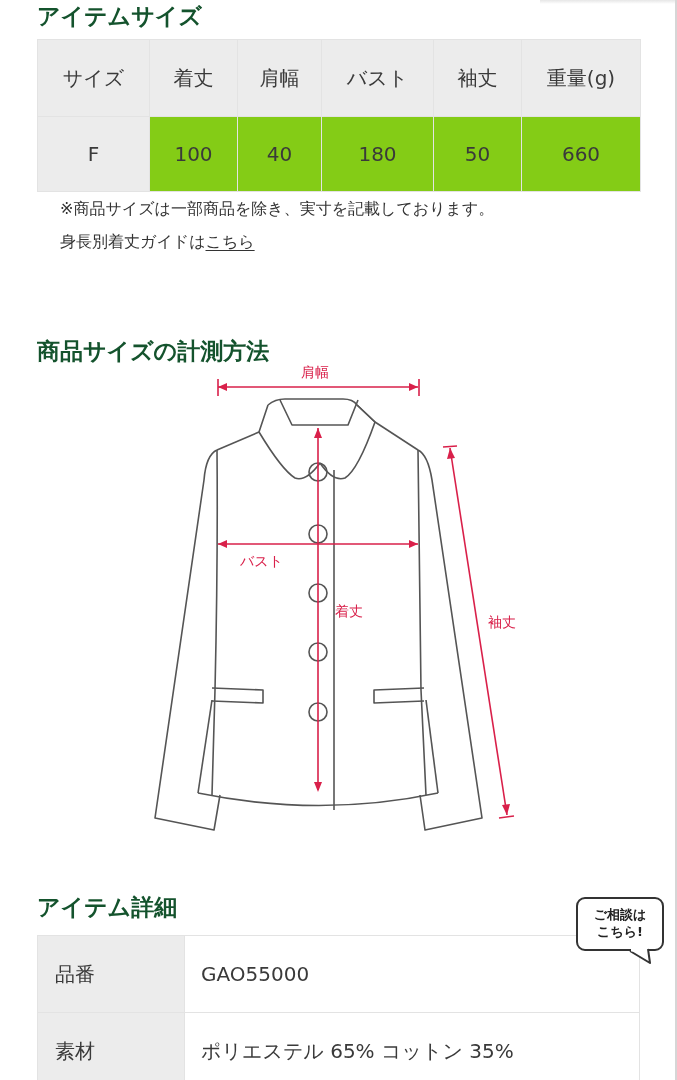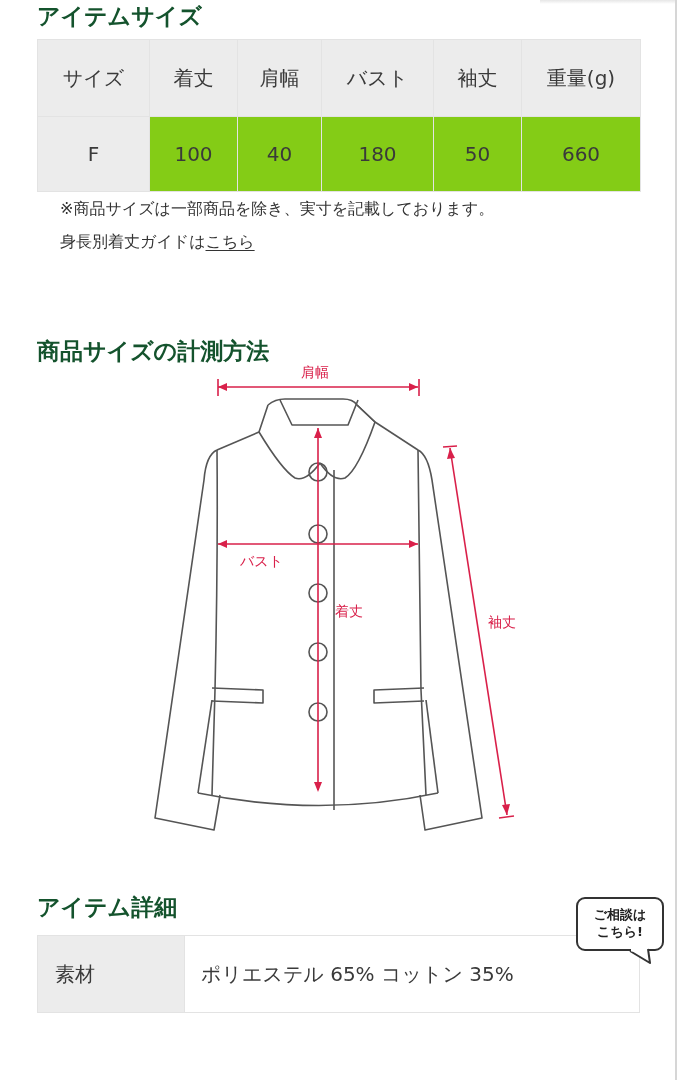--- a/index.html
+++ b/index.html
@@ -155,20 +155,24 @@
     <text x="335" y="616">着丈</text>
     <text x="488" y="627">袖丈</text>
   </g>
 </svg>
 
 <h2 class="section-title" style="top:848px;margin-top:48px;">アイテム詳細</h2>
 
 <table class="detail-table">
   <tbody>
     <tr>
+      <th>品番</th>
+      <td>GAO55000</td>
+    </tr>
+    <tr>
       <th>素材</th>
       <td>ポリエステル 65% コットン 35%</td>
     </tr>
   </tbody>
 </table>
 
 <div class="bubble">
   <span>ご相談は</span>
   <span>こちら!</span>
 </div>

